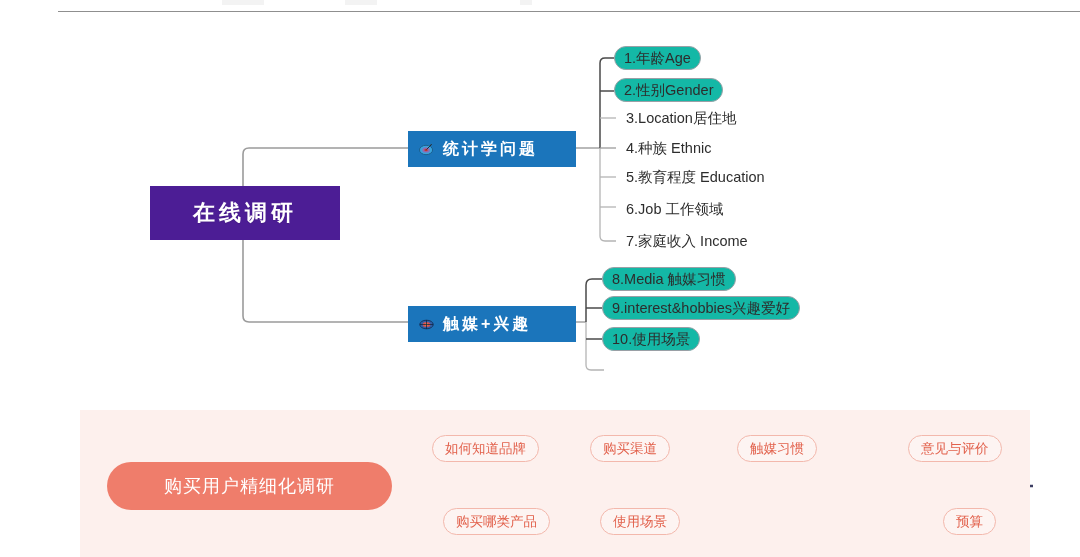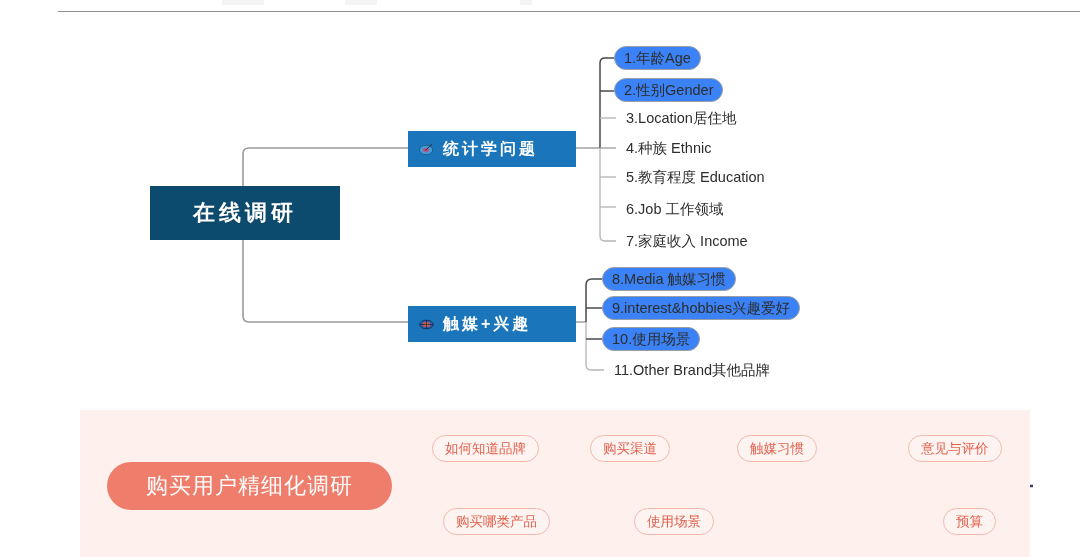--- a/index.html
+++ b/index.html
@@ -19,21 +19,21 @@
   .ghost-text {
     position: absolute; top: 0px; height: 5px;
     background: #e9e9e9; opacity: .55;
   }
 
   
   .mindmap { position: absolute; left: 0; top: 16px; width: 1080px; height: 380px; }
 
   .root-node {
     position: absolute; left: 150px; top: 186px; width: 190px; height: 54px;
-    background: #0c4a6e;
+    background: #4c1d95;
     display: flex; align-items: center; justify-content: center;
   }
   .root-node .lbl {
     color: #ffffff; font-size: 22px; font-weight: bold;
     letter-spacing: 4px; text-shadow: 0 1px 1px rgba(0,0,0,.10);
   }
 
   .branch-node {
     position: absolute; height: 36px; background: #1B75BB;
     display: flex; align-items: center; gap: 9px; padding: 0 14px 0 11px;
@@ -46,33 +46,33 @@
   #bn-media { left: 408px; top: 306px; width: 168px; }
 
   .icon-target, .icon-compass { width: 15px; height: 15px; flex: 0 0 15px; }
 
   
   .leaf {
     position: absolute; height: 24px; display: flex; align-items: center;
     padding: 0 9px; white-space: nowrap;
     font-size: 14.5px; color: #2d2d2d;
   }
-  .leaf.boxed { border: 1px solid #9aa0a6; border-radius: 12px; background: #3b82f6; }
+  .leaf.boxed { border: 1px solid #9aa0a6; border-radius: 12px; background: #14b8a6; }
 
   
   .fish-panel {
     position: absolute; left: 80px; top: 410px; width: 950px; height: 147px;
     background: #FDF0ED;
   }
   .fish-head {
     position: absolute; left: 107px; top: 462px; width: 285px; height: 48px;
     background: #EF7D6B; border-radius: 24px;
     display: flex; align-items: center; justify-content: center;
   }
-  .fish-head .lbl { color: #ffffff; font-size: 22px; letter-spacing: 1px; }
+  .fish-head .lbl { color: #ffffff; font-size: 18px; letter-spacing: 1px; }
 
   .bone-label {
     position: absolute; height: 27px; border: 1px solid #F3B8AC;
     border-radius: 14px; background: #FDF4F2;
     display: flex; align-items: center; justify-content: center;
     padding: 0 12px; white-space: nowrap;
     color: #E2614C; font-size: 13.5px;
   }
 
   svg.overlay { position: absolute; left: 0; top: 0; width: 1080px; height: 557px; pointer-events: none; }
@@ -178,23 +178,20 @@
 
     <div class="leaf boxed" style="left:602px;top:267px;">
       <span>8.Media 触媒习惯</span>
     </div>
     <div class="leaf boxed" style="left:602px;top:296px;">
       <span>9.interest&amp;hobbies兴趣爱好</span>
     </div>
     <div class="leaf boxed" style="left:602px;top:327px;">
       <span>10.使用场景</span>
     </div>
-    <div class="leaf" style="left:605px;top:358px;">
-      <span>11.Other Brand其他品牌</span>
-    </div>
   </div>
 
   <div class="fish-panel"></div>
 
   <div class="fish-head">
     <span class="lbl">购买用户精细化调研</span>
   </div>
 
   <div class="bone-label" style="left:432px;top:435px;text-align:right;">
     <span>如何知道品牌</span>
@@ -205,20 +202,20 @@
   <div class="bone-label" style="left:737px;top:435px;">
     <span>触媒习惯</span>
   </div>
   <div class="bone-label" style="left:908px;top:435px;">
     <span>意见与评价</span>
   </div>
 
   <div class="bone-label" style="left:443px;top:508px;">
     <span>购买哪类产品</span>
   </div>
-  <div class="bone-label" style="left:634px;top:508px;">
+  <div class="bone-label" style="left:600px;top:508px;">
     <span>使用场景</span>
   </div>
   <div class="bone-label" style="left:943px;top:508px;">
     <span>预算</span>
   </div>
 
 </div>
 
 </body></html>

